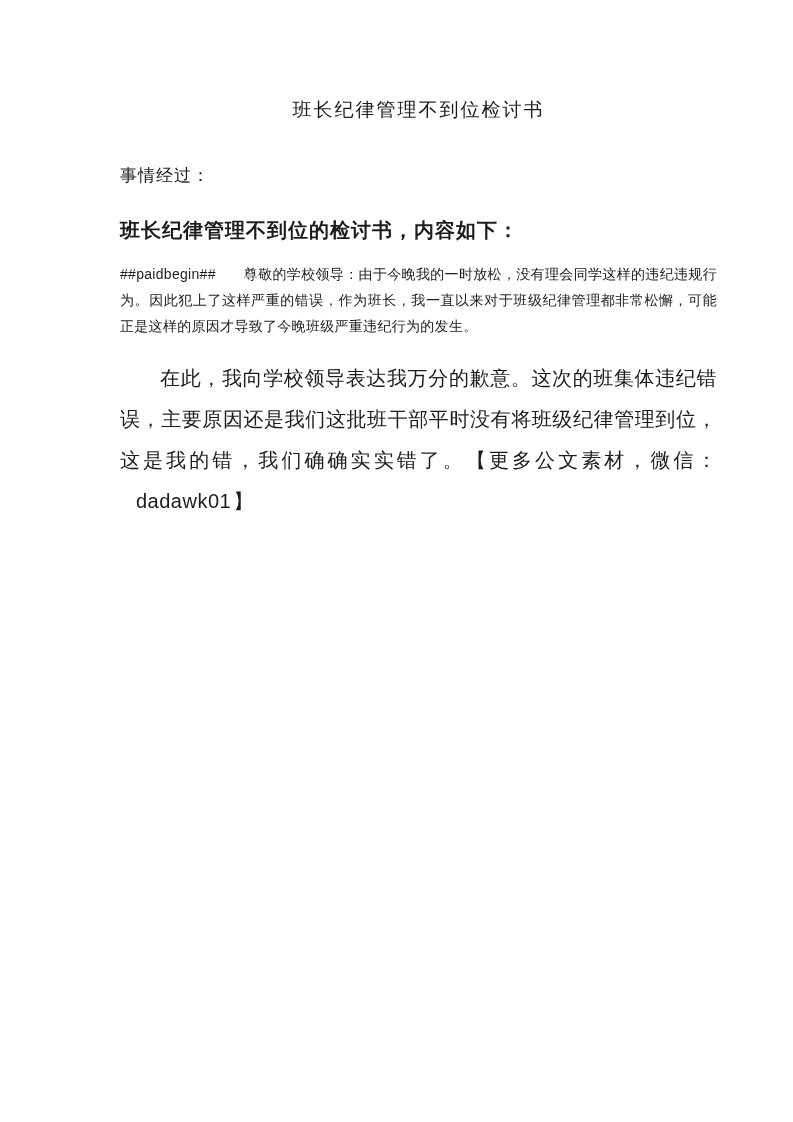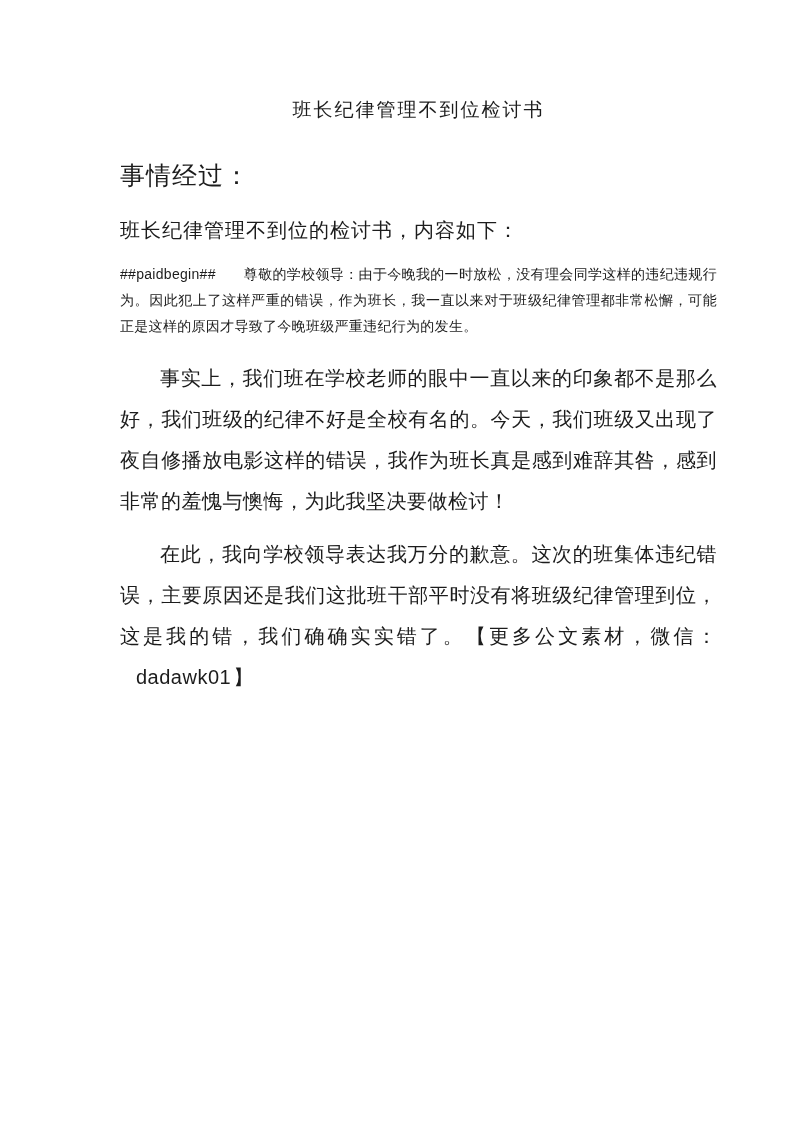--- a/index.html
+++ b/index.html
@@ -21,41 +21,41 @@
   }
   .doc-title {
     font-size: 19px;
     font-weight: 400;
     line-height: 28px;
     letter-spacing: 2px;
     text-align: center;
     margin: 0 0 31px 0;
   }
   .section-heading {
-    font-size: 25px;
+    font-size: 17px;
     line-height: 41px;
     letter-spacing: 1px;
     margin: 0 0 14px 0;
     font-weight: 400;
   }
   .body-para {
     font-size: 20px;
     line-height: 41px;
     letter-spacing: 0.5px;
     text-align: justify;
     text-align-last: left;
     text-indent: 2em;
     margin: 0 0 12px 0;
   }
   .subheading {
     font-size: 20px;
     line-height: 41px;
     letter-spacing: 1px;
     margin: 0 0 10px 0;
-    font-weight: 400;
+    font-weight: 700;
   }
   .small-para {
     font-size: 14px;
     line-height: 26px;
     letter-spacing: 0.3px;
     text-align: justify;
     text-align-last: left;
     margin: 0 0 18px 0;
   }
   .paid-marker {
@@ -76,17 +76,16 @@
 
   <h1 class="doc-title">班长纪律管理不到位检讨书</h1>
 
   <p class="section-heading">事情经过：</p>
 
 
   <p class="subheading">班长纪律管理不到位的检讨书，内容如下：</p>
 
   <p class="small-para"><span class="paid-marker">##paidbegin##</span><span>尊敬的学校领导：由于今晚我的一时放松，没有理会同学这样的违纪违规行为。因此犯上了这样严重的错误，作为班长，我一直以来对于班级纪律管理都非常松懈，可能正是这样的原因才导致了今晚班级严重违纪行为的发生。</span></p>
 
-  <p class="body-para">事实上，我们班在学校老师的眼中一直以来的印象都不是那么好，我们班级的纪律不好是全校有名的。今天，我们班级又出现了夜自修播放电影这样的错误，我作为班长真是感到难辞其咎，感到非常的羞愧与懊悔，为此我坚决要做检讨！</p>
 
   <p class="body-para para-apology"><span>在此，我向学校领导表达我万分的歉意。这次的班集体违纪错误，主要原因还是我们这批班干部平时没有将班级纪律管理到位，这是我的错，我们确确实实错了。</span><span>【更多公文素材，微信：</span><span class="promo-account">dadawk01</span><span>】</span></p>
 
 </div>
 
 </body></html>

